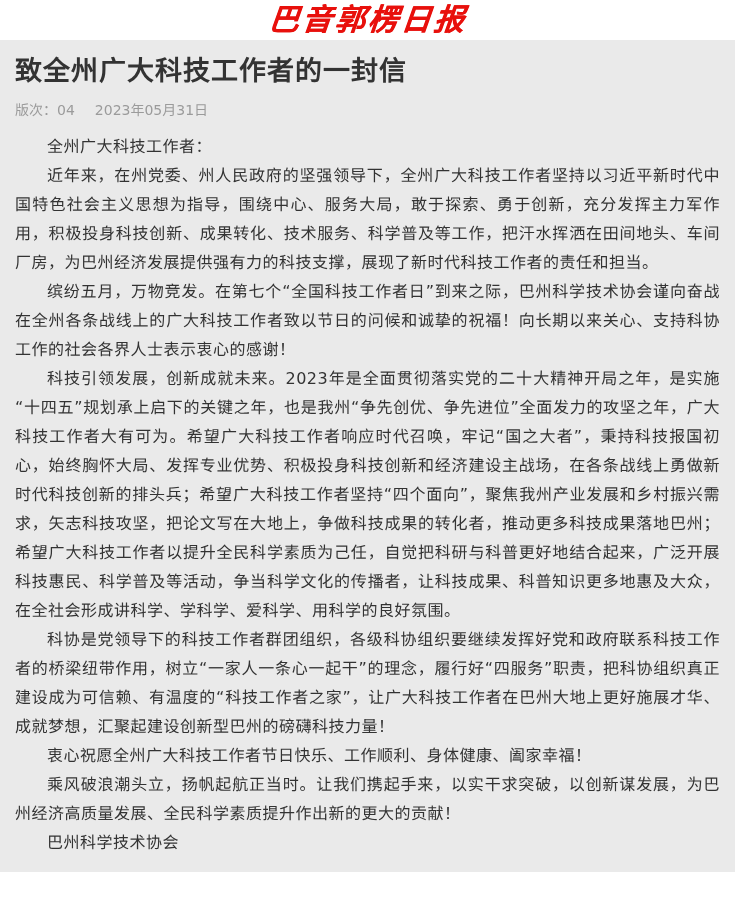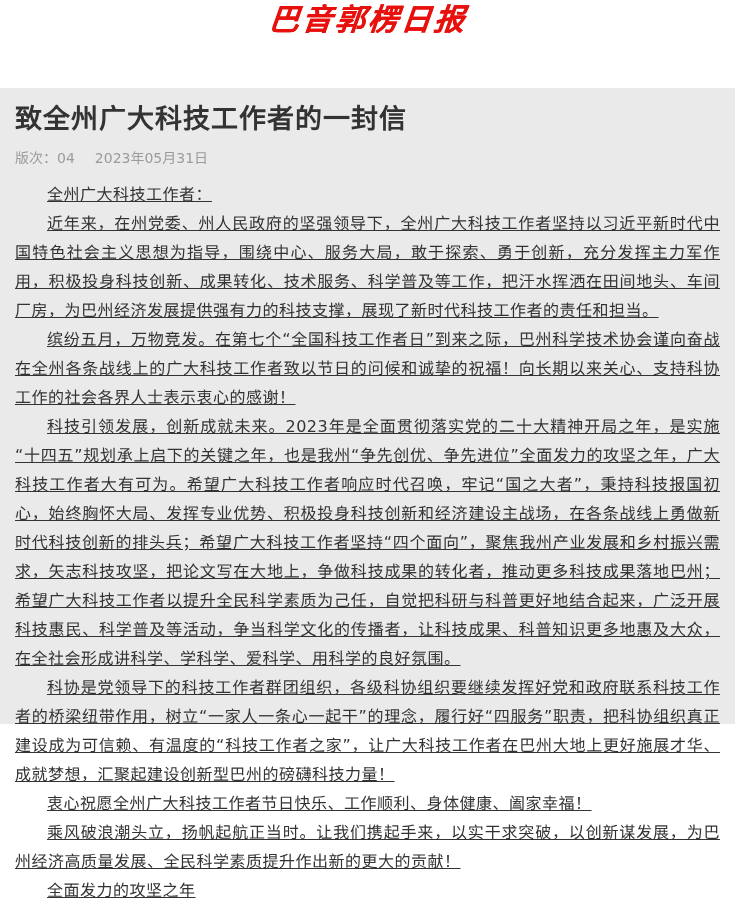--- a/index.html
+++ b/index.html
@@ -28,24 +28,23 @@
     line-height:30px;
     color:#e8100c;
     letter-spacing:3px;
     transform:skewX(-6deg);
     text-shadow:0.5px 0 0 #e8100c;
     white-space:nowrap;
   }
   
   .content {
     box-sizing:border-box;
-    height:636px;
+    height:832px;
     background:#eaeaea;
     padding:12px 15px 0 15px;
-    margin-top:48px;
   }
   .article-title {
     margin:2px 0 13px 0;
     padding:0;
     font-size:27px;
     line-height:34px;
     font-weight:bold;
     color:#333333;
     letter-spacing:1px;
   }
@@ -59,21 +58,20 @@
   .meta-row .meta-gap { display:inline-block; width:20px; }
   .article-body { margin:0; }
   .para {
     margin:0;
     text-indent:2em;
     font-size:16px;
     line-height:29px;
     color:#333333;
     text-align:justify;
     letter-spacing:0.5px;
-    text-decoration:underline;
   }
 </style>
 </head>
 <body>
 
 <div class="page">
 
   <div class="masthead">
     <span class="masthead-text">巴音郭楞日报</span>
   </div>
@@ -93,17 +91,17 @@
 
     <p class="para">全州广大科技工作者：</p>
         <p class="para">近年来，在州党委、州人民政府的坚强领导下，全州广大科技工作者坚持以习近平新时代中国特色社会主义思想为指导，围绕中心、服务大局，敢于探索、勇于创新，充分发挥主力军作用，积极投身科技创新、成果转化、技术服务、科学普及等工作，把汗水挥洒在田间地头、车间厂房，为巴州经济发展提供强有力的科技支撑，展现了新时代科技工作者的责任和担当。</p>
         <p class="para">缤纷五月，万物竞发。在第七个“全国科技工作者日”到来之际，巴州科学技术协会谨向奋战在全州各条战线上的广大科技工作者致以节日的问候和诚挚的祝福！向长期以来关心、支持科协工作的社会各界人士表示衷心的感谢！</p>
         <p class="para">科技引领发展，创新成就未来。2023年是全面贯彻落实党的二十大精神开局之年，是实施“十四五”规划承上启下的关键之年，也是我州“争先创优、争先进位”全面发力的攻坚之年，广大科技工作者大有可为。希望广大科技工作者响应时代召唤，牢记“国之大者”，秉持科技报国初心，始终胸怀大局、发挥专业优势、积极投身科技创新和经济建设主战场，在各条战线上勇做新时代科技创新的排头兵；希望广大科技工作者坚持“四个面向”，聚焦我州产业发展和乡村振兴需求，矢志科技攻坚，把论文写在大地上，争做科技成果的转化者，推动更多科技成果落地巴州；希望广大科技工作者以提升全民科学素质为己任，自觉把科研与科普更好地结合起来，广泛开展科技惠民、科学普及等活动，争当科学文化的传播者，让科技成果、科普知识更多地惠及大众，在全社会形成讲科学、学科学、爱科学、用科学的良好氛围。</p>
         <p class="para">科协是党领导下的科技工作者群团组织，各级科协组织要继续发挥好党和政府联系科技工作者的桥梁纽带作用，树立“一家人一条心一起干”的理念，履行好“四服务”职责，把科协组织真正建设成为可信赖、有温度的“科技工作者之家”，让广大科技工作者在巴州大地上更好施展才华、成就梦想，汇聚起建设创新型巴州的磅礴科技力量！</p>
         <p class="para">衷心祝愿全州广大科技工作者节日快乐、工作顺利、身体健康、阖家幸福！</p>
         <p class="para">乘风破浪潮头立，扬帆起航正当时。让我们携起手来，以实干求突破，以创新谋发展，为巴州经济高质量发展、全民科学素质提升作出新的更大的贡献！</p>
       </div>
 
-    <p class="para">全面发力的攻坚之年</p>
+    <p class="para">巴州科学技术协会</p>
 
 
   </div>
 </div>
 
 </body></html>

